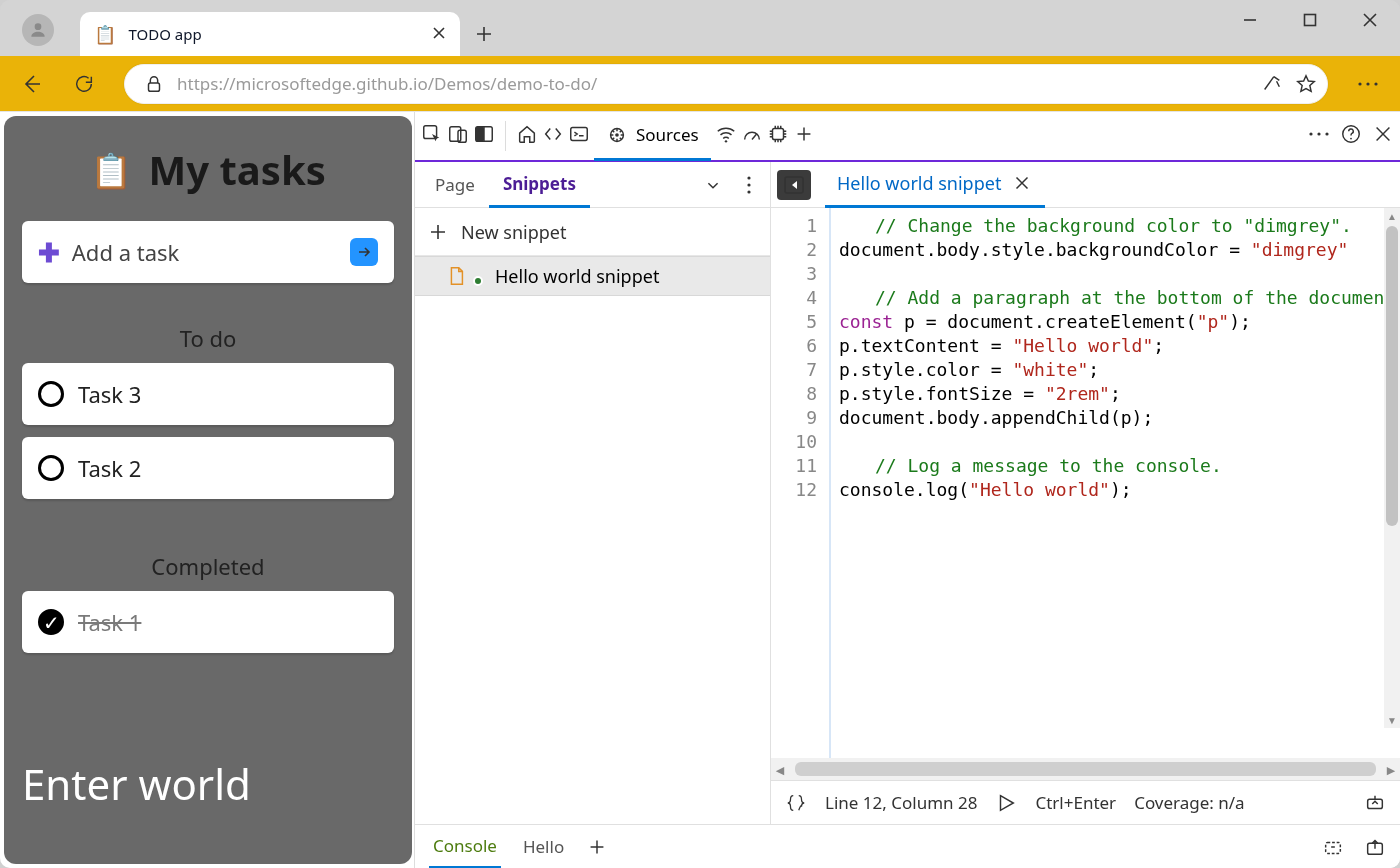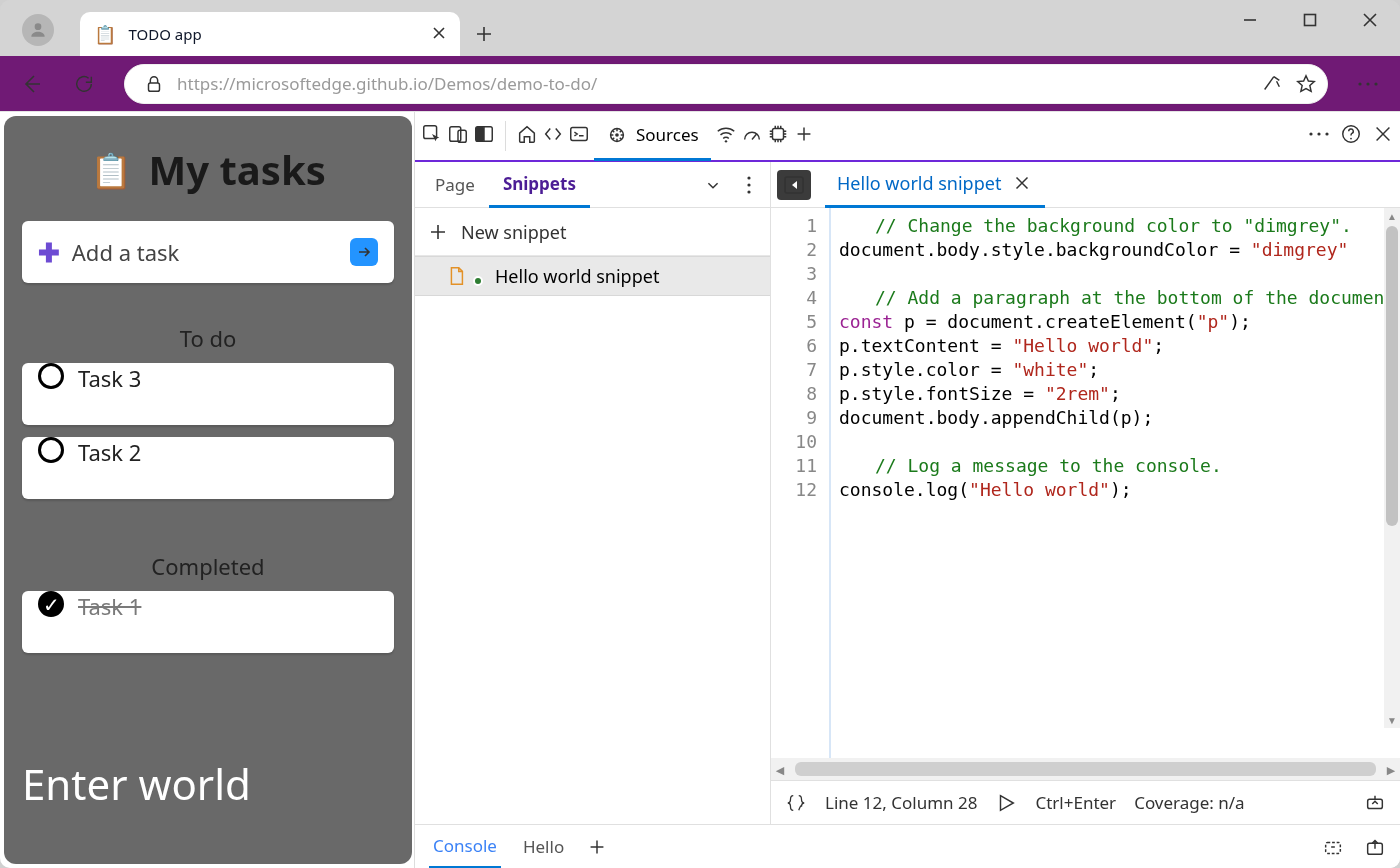--- a/index.html
+++ b/index.html
@@ -25,21 +25,21 @@
     height:44px; background:#fff; border-radius:10px 10px 0 0; display:flex; align-items:center;
     padding:0 14px; min-width:380px; gap:12px; position:relative;
   }
   .tab-title { font-size:15px; color:#0f172a; }
   .tab-close { margin-left:auto; cursor:pointer; }
   .newtab { width:48px; display:flex; align-items:center; justify-content:center; height:44px; }
   .winctrl { display:flex; height:40px; align-self:flex-start; }
   .winbtn { width:60px; display:flex; align-items:center; justify-content:center; }
 
   .toolbar {
-    height:56px; background:#701a75; display:flex; align-items:center; padding:0 10px; gap:8px;
+    height:56px; background:#eab308; display:flex; align-items:center; padding:0 10px; gap:8px;
     border-bottom:1px solid #e4e4e4;
   }
   .tbtn { width:44px; height:44px; display:flex; align-items:center; justify-content:center; border-radius:6px; }
   .addrbar {
     flex:1; height:40px; background:#fff; border:1px solid #f0f0f0; border-radius:22px;
     display:flex; align-items:center; padding:0 10px 0 18px; box-shadow:0 0 0 1px rgba(0,0,0,0.03);
     margin:0 10px;
   }
   .addrbar .url { flex:1; font-size:17px; color:#9a9a9a; padding-left:12px; }
   .addrbar .actions { display:flex; align-items:center; gap:12px; }
@@ -57,21 +57,21 @@
   .clipboard-emoji { font-size:34px; }
   .add-row {
     background:#fff; border-radius:6px; height:62px; display:flex; align-items:center;
     padding:0 16px; font-size:22px; color:#444; gap:12px; box-shadow:0 2px 2px rgba(0,0,0,.15);
   }
   .add-row .plus { color:#6d4bd3; font-size:26px; font-weight:700; }
   .add-row .go { margin-left:auto; width:28px; height:28px; background:#2394ff; border-radius:6px;
     display:flex; align-items:center; justify-content:center; }
   .section-label { text-align:center; font-size:22px; color:#222; margin:40px 0 10px; }
   .task {
-    background:#fff; border-radius:6px; height:62px; display:flex; align-items:flex-start;
+    background:#fff; border-radius:6px; height:62px; display:flex; align-items:center;
     padding:0 16px; font-size:22px; gap:14px; margin-bottom:12px; box-shadow:0 2px 2px rgba(0,0,0,.15);
   }
   .task .circle { width:26px; height:26px; border:3px solid #000; border-radius:50%; }
   .task.done .circle { background:#000; position:relative; }
   .task.done .circle::after { content:"✓"; color:#fff; position:absolute; left:2px; top:-3px; font-size:20px; }
   .task.done .label { text-decoration:line-through; color:#7a7a7a; }
   .hello { font-size:42px; color:#fff; margin-top:auto; margin-bottom:30px; }
 
   
   .devtools { flex:1; display:flex; flex-direction:column; border-left:1px solid #ddd; background:#fff; }
@@ -121,21 +121,21 @@
   .hscroll { height:22px; background:#f1f1f1; display:flex; align-items:center; }
   .hscroll .thumb { height:14px; flex:1; margin:0 6px; background:#cfcfcf; border-radius:6px; }
   .hscroll .tri { width:18px; text-align:center; color:#888; font-size:11px; }
 
   .statusbar { height:44px; border-top:1px solid #e0e0e0; display:flex; align-items:center;
     padding:0 14px; gap:18px; font-size:17px; color:#333; }
   .statusbar .spacer { flex:1; }
 
   .drawer { height:44px; border-top:1px solid #e0e0e0; display:flex; align-items:center; padding:0 14px; gap:22px;
     font-size:17px; color:#555; }
-  .drawer .tab.active { color:#3b82f6; border-bottom:3px solid #0078d4; height:44px; display:flex; align-items:center; min-width:auto; background:transparent; padding:0 4px; border-radius:0; }
+  .drawer .tab.active { color:#4d7c0f; border-bottom:3px solid #0078d4; height:44px; display:flex; align-items:center; min-width:auto; background:transparent; padding:0 4px; border-radius:0; }
   .drawer .right { margin-left:auto; display:flex; gap:20px; }
 
   .ico { display:inline-flex; width:22px; height:22px; align-items:center; justify-content:center; }
   svg { stroke:#333; stroke-width:1.6; fill:none; }
 </style>
 </head>
 <body>
 
 <div class="window">
 

